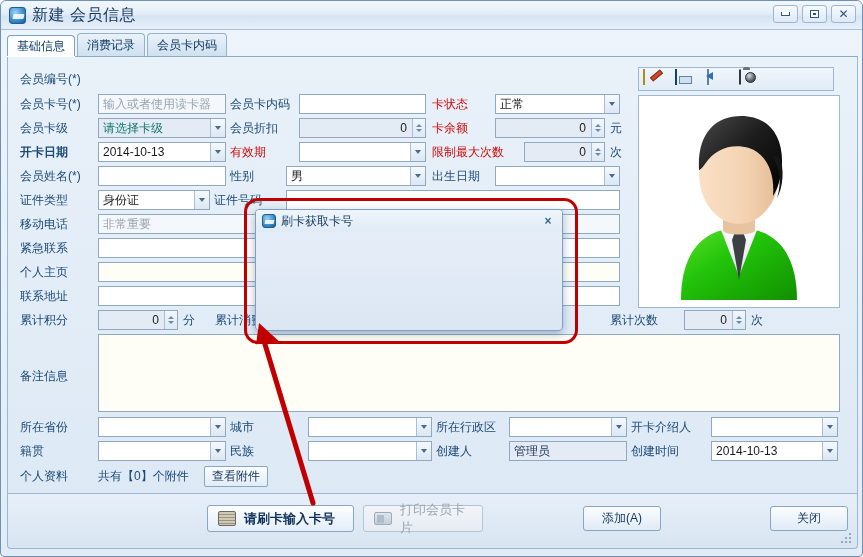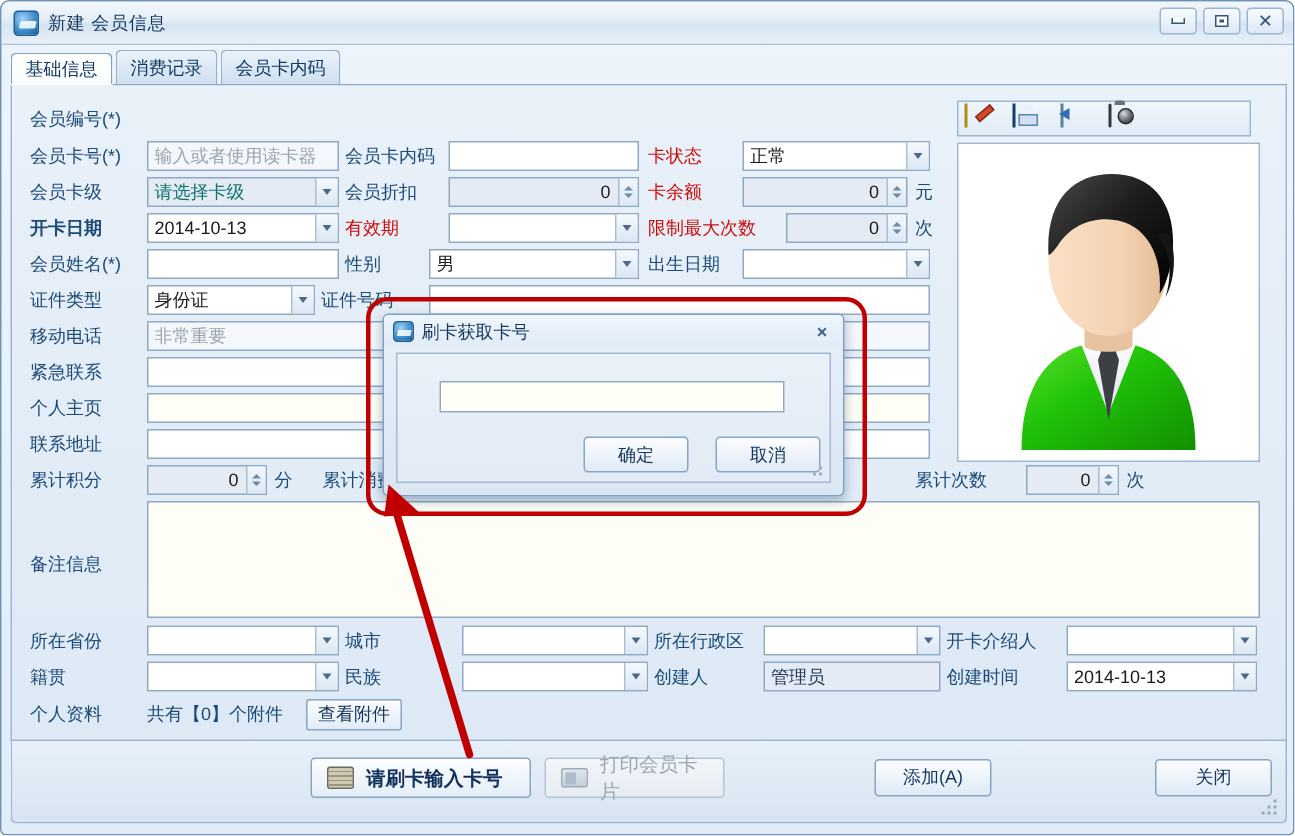--- a/index.html
+++ b/index.html
@@ -33,21 +33,21 @@
     border-radius: 3px;
     background: radial-gradient(circle at 35% 30%, #9fd2f5 0%, #3f8fd0 55%, #17598f 100%);
     border: 1px solid #1d5e95;
     position: relative; flex: none;
   }
   .title-icon::after {
     content: ""; position: absolute; left: 3px; top: 6px; width: 11px; height: 5px;
     background: #ffffff; opacity: .85; border-radius: 1px;
     transform: skewX(-12deg);
   }
-  #title-text { font-size: 12px; color: #14365c; letter-spacing: .5px; }
+  #title-text { font-size: 16px; color: #14365c; letter-spacing: .5px; }
   .win-btns { position: absolute; right: 6px; top: 4px; display: flex; gap: 4px; }
   .win-btn {
     width: 25px; height: 18px;
     background: linear-gradient(to bottom, #f6fafe, #dde9f5);
     border: 1px solid #9bb6d0; border-radius: 3px;
     display: flex; align-items: center; justify-content: center;
     color: #20486f; font-size: 10px;
   }
   .win-btn.close { }
   .gl-min { width: 9px; height: 4px; border: 1px solid #30587f; border-top: none; background: #fff; }
@@ -579,30 +579,20 @@
         <i style="left:8px;top:0px"></i>
     </div>
   </div>
 
   <div id="modal">
     <div id="modal-title">
       <span class="ti"></span>
       <span class="mt">刷卡获取卡号</span>
       <span id="modal-close">×</span>
     </div>
-    <div id="modal-body">
-      <div id="modal-input"></div>
-      <div class="mbtn" style="left:124px;">确定</div>
-      <div class="mbtn" style="left:212px;">取消</div>
-      <div id="modal-grip">
-        <i style="left:7px;top:7px"></i>
-          <i style="left:3px;top:7px"></i>
-          <i style="left:7px;top:3px"></i>
-      </div>
-    </div>
   </div>
 
   <div id="anno-box"></div>
   <svg id="anno-arrow" width="130" height="190" viewBox="0 0 130 190">
     <path d="M62 182 L10 10" stroke="#c00000" stroke-width="5" fill="none" stroke-linecap="round" transform="translate(0,0) scale(1,1)"></path>
     <polygon points="8,2 24,26 0,22" fill="#c00000" transform="rotate(-14 8 2)"></polygon>
   </svg>
 
 </div>
 

